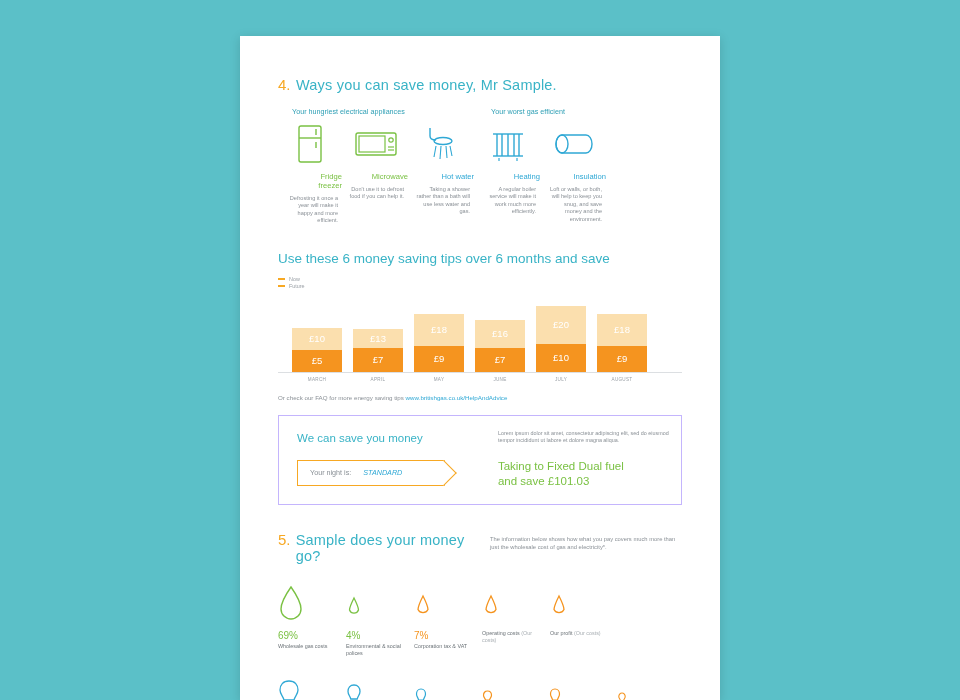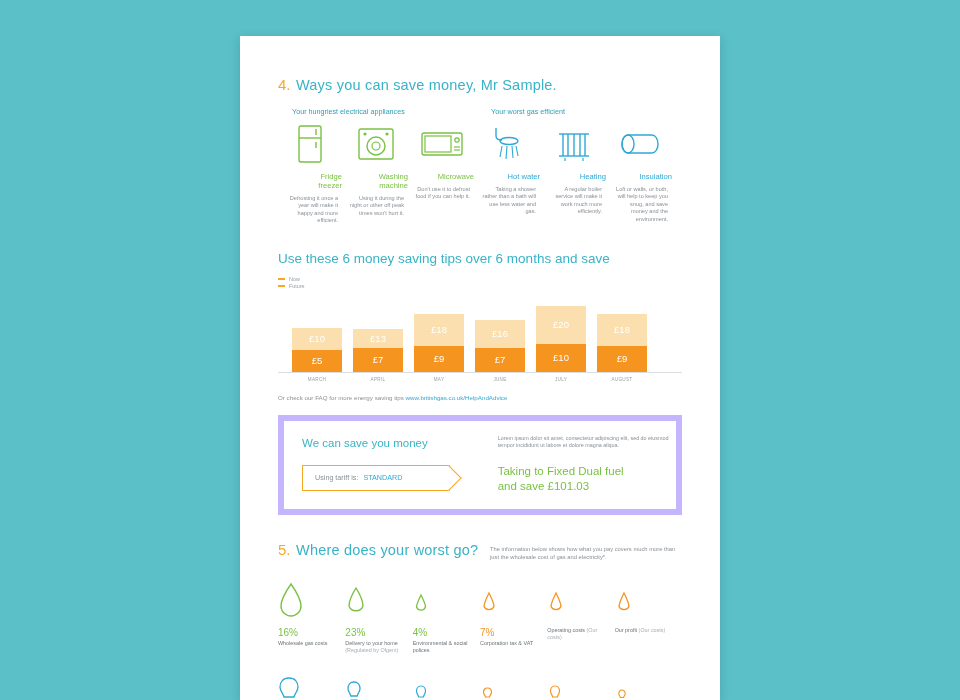--- a/index.html
+++ b/index.html
@@ -152,21 +152,21 @@
   .faq {
     margin-top: 12px;
     font-size: 6.2px;
     color: #8a9096;
   }
   .faq a { color: #2fa8d5; text-decoration: none; }
 
   
   .savebox {
     margin-top: 14px;
-    border: 6px solid #c4b5fd;
+    border: 1px solid #c4b5fd;
     height: 88px;
     position: relative;
     display: flex;
   }
   .savebox .left { width: 200px; padding: 16px 0 0 18px; }
   .savebox .right { width: 186px; padding: 14px 0 0 4px; }
   .save-h {
     color: #39b3c6;
     font-size: 11.5px;
   }
@@ -176,21 +176,21 @@
     width: 148px;
     height: 26px;
     border: 1px solid #f7a823;
     display: flex;
     align-items: center;
     padding-left: 12px;
     font-size: 7.2px;
     color: #8a9096;
     box-sizing: border-box;
   }
-  .tariff .val { color: #2fa8d5; margin-left: 5px; }
+  .tariff .val { color: #2fa8d5; margin-left: 12px; font-style: italic; }
   .tariff:after {
     content: "";
     position: absolute;
     right: -9px;
     top: 3px;
     width: 17px;
     height: 17px;
     background: #ffffff;
     border-top: 1px solid #f7a823;
     border-right: 1px solid #f7a823;
@@ -258,33 +258,20 @@
               <rect x="4" y="2" width="22" height="36" rx="2" fill="none" stroke="#7ac143" stroke-width="1.4"></rect>
               <line x1="4" y1="14" x2="26" y2="14" stroke="#7ac143" stroke-width="1.4"></line>
               <line x1="21" y1="5" x2="21" y2="11" stroke="#7ac143" stroke-width="1.4"></line>
               <line x1="21" y1="18" x2="21" y2="24" stroke="#7ac143" stroke-width="1.4"></line>
             </svg>
         </div>
         <div class="nm grn">Fridge<br>freezer</div>
         <div class="ds">Defrosting it once a year will make it happy and more efficient.</div>
       </div>
 
-      <div class="appl">
-        <div class="iconbox">
-          <svg width="40" height="36" viewBox="0 0 40 36">
-              <rect x="3" y="3" width="34" height="30" rx="2" fill="none" stroke="#7ac143" stroke-width="1.4"></rect>
-              <circle cx="20" cy="20" r="9" fill="none" stroke="#7ac143" stroke-width="1.4"></circle>
-              <circle cx="20" cy="20" r="4" fill="none" stroke="#7ac143" stroke-width="1.2"></circle>
-              <circle cx="9" cy="8" r="1.6" fill="#7ac143"></circle>
-              <circle cx="31" cy="8" r="1.6" fill="#7ac143"></circle>
-            </svg>
-        </div>
-        <div class="nm grn">Washing<br>machine</div>
-        <div class="ds">Using it during the night or other off peak times won't hurt it.</div>
-      </div>
 
       <div class="appl">
         <div class="iconbox">
           <svg width="44" height="30" viewBox="0 0 44 30">
               <rect x="2" y="4" width="40" height="22" rx="2" fill="none" stroke="#7ac143" stroke-width="1.4"></rect>
               <rect x="5" y="7" width="26" height="16" fill="none" stroke="#7ac143" stroke-width="1.2"></rect>
               <circle cx="37" cy="11" r="2.2" fill="none" stroke="#7ac143" stroke-width="1.2"></circle>
               <line x1="34" y1="18" x2="40" y2="18" stroke="#7ac143" stroke-width="1.2"></line>
               <line x1="34" y1="21" x2="40" y2="21" stroke="#7ac143" stroke-width="1.2"></line>
             </svg>
@@ -388,63 +375,54 @@
     </div>
 
     <div class="faq">
       <span>Or check our FAQ for more energy saving tips </span><a href="#">www.britishgas.co.uk/HelpAndAdvice</a>
     </div>
 
     <div class="savebox">
       <div class="left">
         <div class="save-h">We can save you money</div>
         <div class="tariff">
-          <span>Using tariff is:</span>
+          <span>Your night is:</span>
           <span class="val">STANDARD</span>
         </div>
       </div>
       <div class="right">
         <div class="lorem">Lorem ipsum dolor sit amet, consectetur adipiscing elit, sed do eiusmod tempor incididunt ut labore et dolore magna aliqua.</div>
         <div class="switch">
           <div>Taking to Fixed Dual fuel</div>
           <div>and save £101.03</div>
         </div>
       </div>
     </div>
 
     <div class="sec5">
       <div class="lead">
         <div class="sec-num">5.</div>
-        <div class="sec-title">Where does your worst go?</div>
+        <div class="sec-title">Sample does your money go?</div>
       </div>
       <div class="note">The information below shows how what you pay covers much more than just the wholesale cost of gas and electricity*.</div>
     </div>
 
     <div class="breakdown">
       <div class="brow">
 
         <div class="bcell">
           <div class="ic">
             <svg width="26" height="40" viewBox="0 0 26 40">
                 <path d="M13 3 C6 13 3 19 3 25 A10 10 0 0 0 23 25 C23 19 20 13 13 3 Z" fill="none" stroke="#7ac143" stroke-width="1.4"></path>
               </svg>
           </div>
-          <div class="pct grn">16%</div>
+          <div class="pct grn">69%</div>
           <div class="lbl">Wholesale gas costs</div>
         </div>
 
-        <div class="bcell">
-          <div class="ic">
-            <svg width="22" height="40" viewBox="0 0 22 40">
-                <path d="M11 7 C6 15 4 20 4 25 A7.5 7.5 0 0 0 18 25 C18 20 16 15 11 7 Z" fill="none" stroke="#7ac143" stroke-width="1.4"></path>
-              </svg>
-          </div>
-          <div class="pct grn">23%</div>
-          <div class="lbl"><span>Delivery to your home </span><span class="muted">(Regulated by Ofgem)</span></div>
-        </div>
 
         <div class="bcell">
           <div class="ic">
             <svg width="16" height="40" viewBox="0 0 16 40">
                 <path d="M8 14 C5 20 3.5 23 3.5 26 A4.8 4.8 0 0 0 12.5 26 C12.5 23 11 20 8 14 Z" fill="none" stroke="#7ac143" stroke-width="1.3"></path>
               </svg>
           </div>
           <div class="pct grn">4%</div>
           <div class="lbl">Environmental &amp; social polices</div>
         </div>

